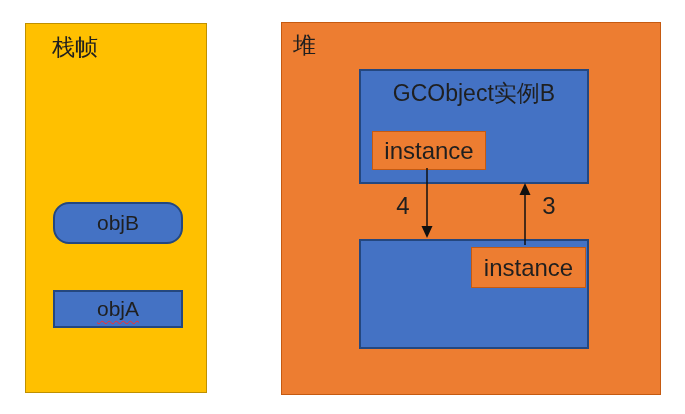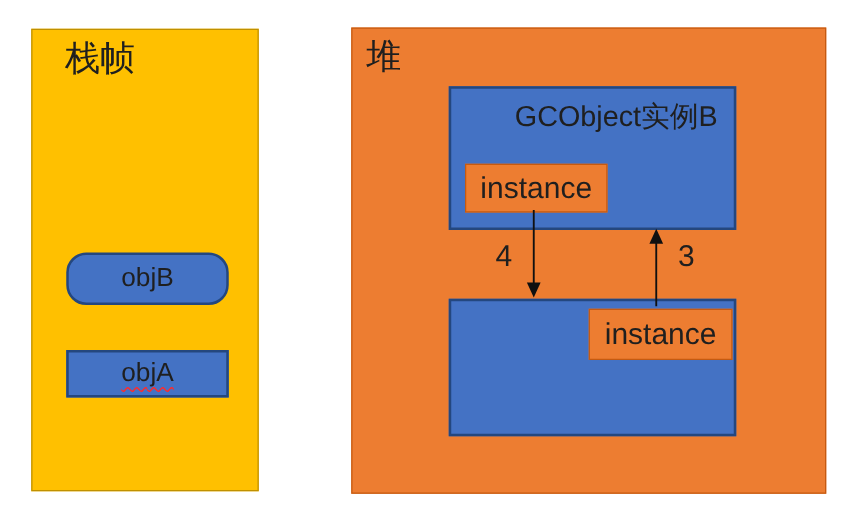--- a/index.html
+++ b/index.html
@@ -19,49 +19,49 @@
   .panel-yellow{
     left:25px; top:23px; width:182px; height:370px;
     background:var(--yellow); border:1px solid var(--yellow_border);
   }
   .panel-orange{
     left:281px; top:22px; width:380px; height:373px;
     background:var(--orange); border:1px solid var(--orange_border);
   }
   .panel-title{
     position:absolute; left:26px; top:9px;
-    font-size:28px; line-height:28px; color:var(--text);
+    font-size:23px; line-height:28px; color:var(--text);
   }
   .panel-orange .panel-title{left:11px; top:8px;}
   .slot{
     position:absolute; left:27px; width:130px;
     box-sizing:border-box; background:var(--blue);
     border:2px solid var(--blue_border);
     display:flex; align-items:center; justify-content:center;
     font-size:21px;
   }
   .slot-b{top:178px; height:42px;border-radius:16px;}
-  .slot-a{top:256px; height:38px;}
+  .slot-a{top:266px; height:38px;}
   .squiggle{
     text-decoration:underline; text-decoration-style:wavy;
     text-decoration-color:var(--squiggle); text-decoration-thickness:1px;
     text-underline-offset:4px;
   }
   .gcobject{
     position:absolute; left:77px; width:230px;
     box-sizing:border-box; background:var(--blue);
     border:2px solid var(--blue_border);
   }
   .box-b{top:46px; height:115px;}
   .box-a{top:216px; height:110px;}
   .gc-label{
     position:absolute; left:0; width:100%; text-align:center;
     font-size:23px; line-height:28px;
   }
-  .box-b .gc-label{top:8px;padding-left:19px;}
+  .box-b .gc-label{top:8px;}
   .box-a .gc-label{bottom:10px;}
   .instance{
     position:absolute; box-sizing:border-box;
     background:var(--orange); border:1px solid var(--orange_border);
     display:flex; align-items:center; justify-content:center;
     font-size:24px;
   }
   .inst-b{left:11px; top:60px; width:114px; height:39px;}
   .inst-a{left:110px; top:6px; width:115px; height:41px;}
   .arrows{position:absolute; left:0; top:0; pointer-events:none;}

